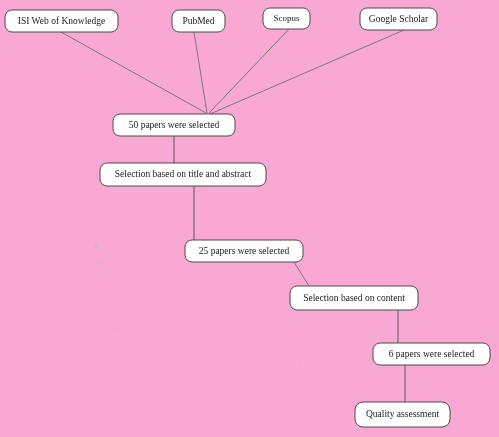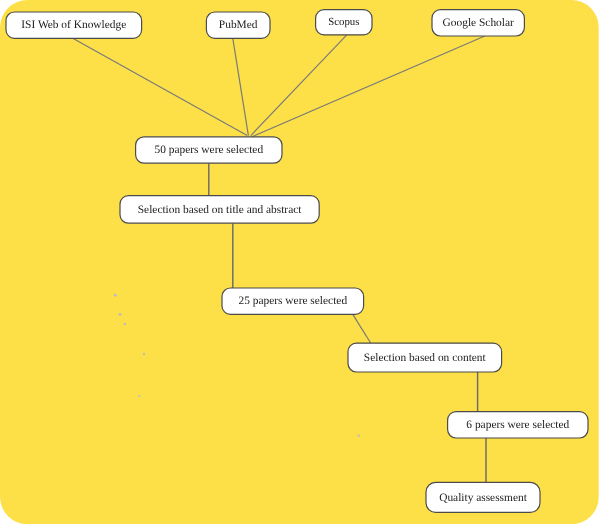--- a/index.html
+++ b/index.html
@@ -4,24 +4,23 @@
 <style>
   html, body {
     margin: 0;
     padding: 0;
     background: #ffffff;
   }
   #diagram-root {
     position: relative;
     width: 499px;
     height: 437px;
-    background: #fde047;
+    background: #f9a8d4;
     font-family: "Liberation Serif", "DejaVu Serif", serif;
     overflow: hidden;
-    border-radius: 23px;
   }
   #flow-svg {
     position: absolute;
     left: 0;
     top: 0;
     width: 499px;
     height: 437px;
     display: block;
   }
   .node-rect {

